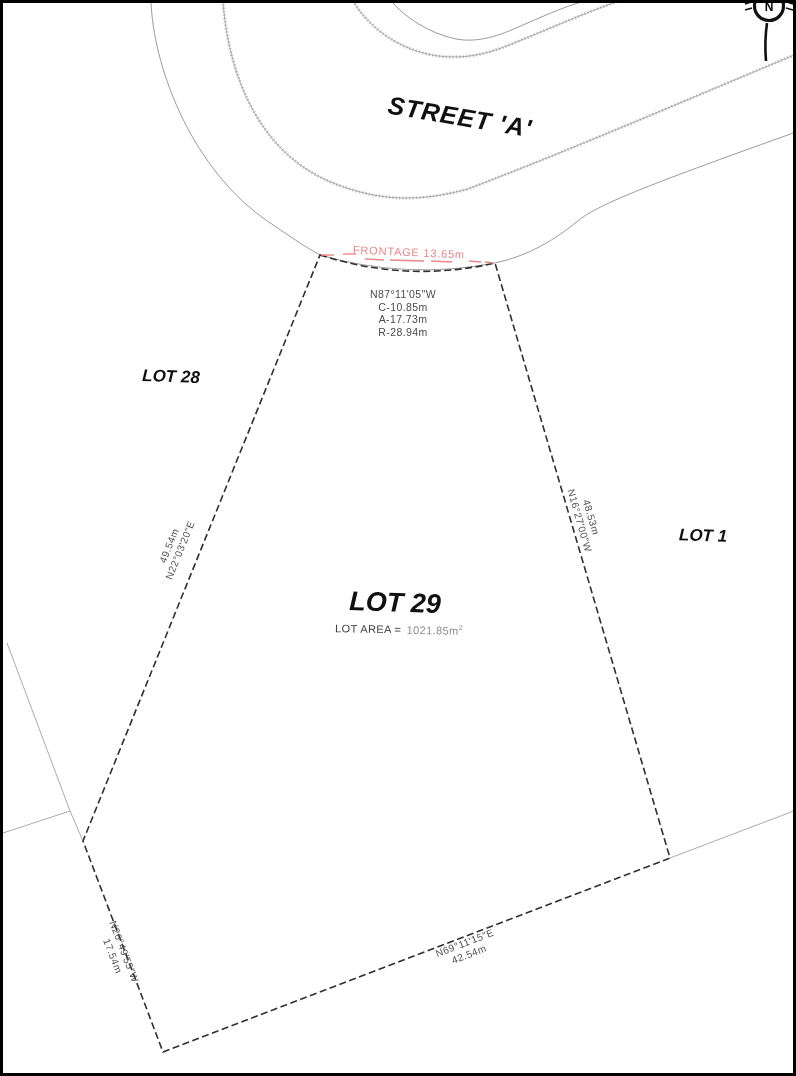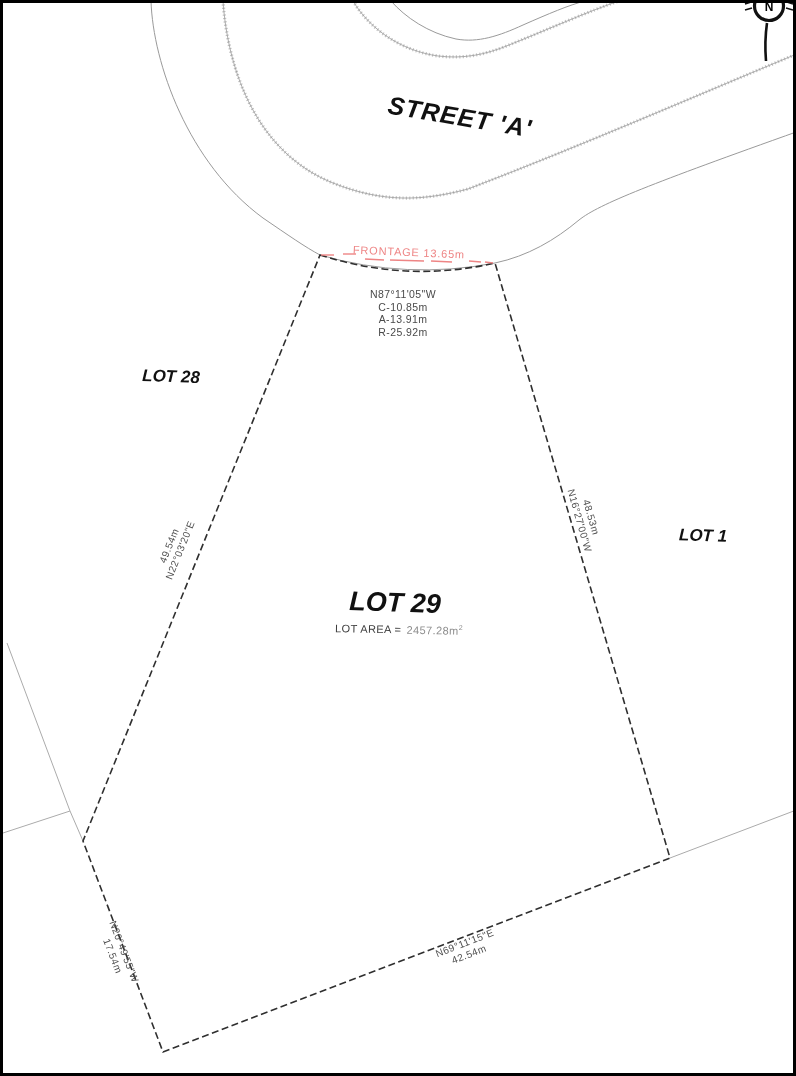--- a/index.html
+++ b/index.html
@@ -83,32 +83,32 @@
 
   <div class="lbl street-name" style="left:457px;top:114px;transform:translate(-50%,-50%) rotate(9.5deg);">STREET 'A'</div>
 
   <div class="lbl north-n" style="left:766px;top:4px;transform:translate(-50%,-50%);">N</div>
 
   <div class="lbl frontage-red" style="left:406px;top:249px;transform:translate(-50%,-50%) rotate(2.5deg);">FRONTAGE 13.65m</div>
 
   <div class="lbl cad cad-center" style="left:400px;top:310px;transform:translate(-50%,-50%);">
     <div>N87°11'05"W</div>
     <div>C-10.85m</div>
-    <div>A-13.91m</div>
-    <div>R-25.92m</div>
+    <div>A-17.73m</div>
+    <div>R-28.94m</div>
   </div>
 
   <div class="lbl lot-name" style="left:168px;top:374px;font-size:17px;transform:translate(-50%,-50%) rotate(2deg);">LOT 28</div>
 
   <div class="lbl lot-name" style="left:700px;top:533px;font-size:17px;transform:translate(-50%,-50%) rotate(2deg);">LOT 1</div>
 
   <div class="lbl lot-name" style="left:392px;top:600px;font-size:27px;transform:translate(-50%,-50%) rotate(2deg);">LOT 29</div>
 
   <div class="lbl area-line" style="left:396px;top:626px;transform:translate(-50%,-50%) rotate(1deg);">
-    <span>LOT AREA =</span><span class="val"><span>2457.28m</span><sup>2</sup></span>
+    <span>LOT AREA =</span><span class="val"><span>1021.85m</span><sup>2</sup></span>
   </div>
 
   <div class="lbl side-label" style="left:172px;top:545px;transform:translate(-50%,-50%) rotate(-68deg);">
     <span>49.54m</span>
     <span>N22°03'20"E</span>
   </div>
 
   <div class="lbl side-label" style="left:582px;top:516px;transform:translate(-50%,-50%) rotate(74deg);">
     <span>48.53m</span>
     <span>N16°27'00"W</span>

